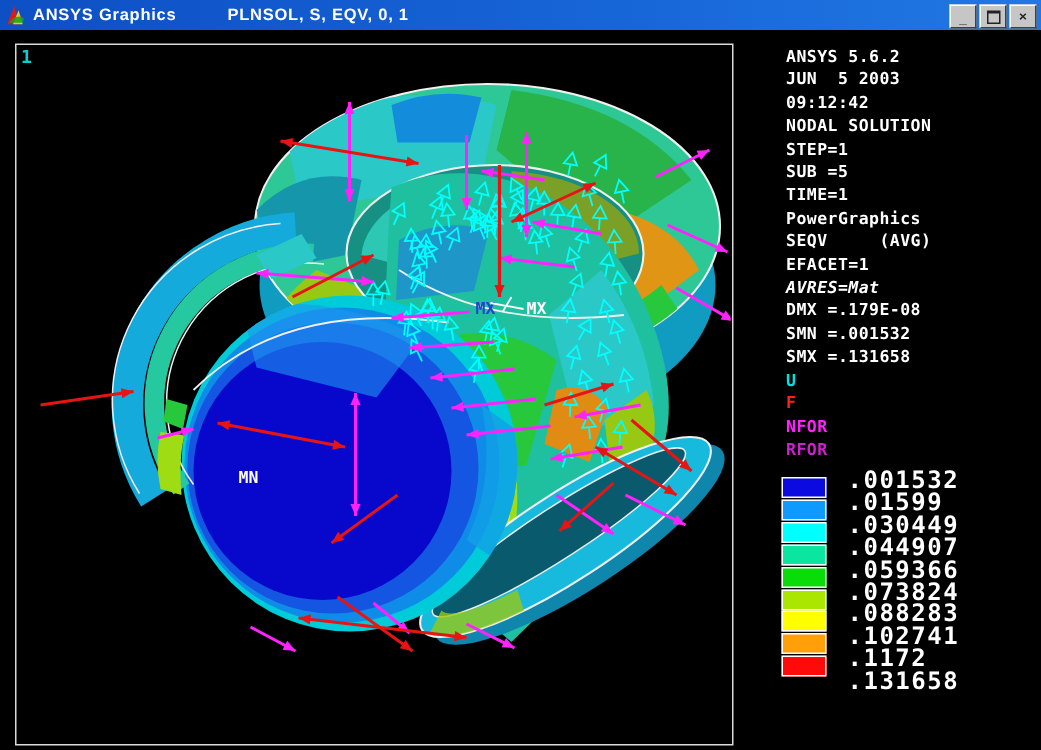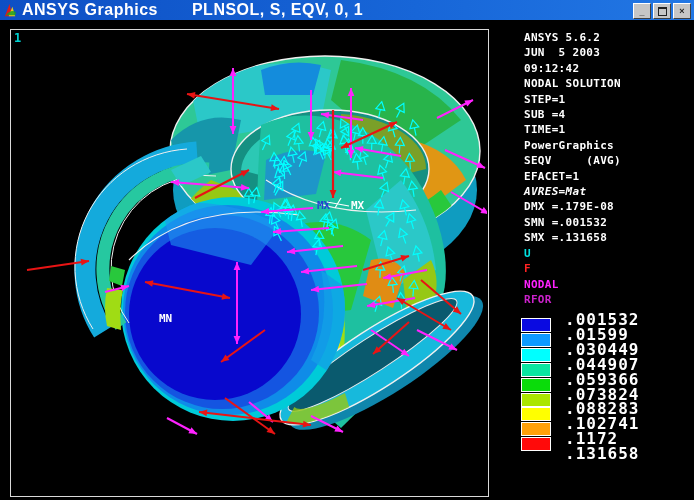--- a/index.html
+++ b/index.html
@@ -4,21 +4,21 @@
 <style>
   html,body{margin:0;padding:0;background:#000;}
   #win{position:relative;width:694px;height:500px;background:#000;overflow:hidden;
        font-family:"DejaVu Sans Mono",monospace;}
   
   #titlebar{position:absolute;left:0;top:0;width:694px;height:20px;
     background:linear-gradient(90deg,#0d4fc4 0%,#1766d8 60%,#2277e4 100%);
     display:flex;align-items:center;border-bottom:1px solid #08306e;}
   #app-icon{width:15px;height:15px;margin:0 4px 0 3px;flex:0 0 auto;}
   .tb-text{color:#fff;font-family:"Liberation Sans",sans-serif;font-weight:bold;
-    font-size:16px;letter-spacing:.5px;white-space:pre;}
+    font-size:11px;letter-spacing:.5px;white-space:pre;}
   #tb-command{margin-left:34px;}
   #tb-buttons{position:absolute;right:3px;top:3px;display:flex;gap:2px;}
   .tb-btn{width:16px;height:14px;background:#c6c6c6;border:1px solid;
     border-color:#fff #404040 #404040 #fff;display:flex;align-items:center;
     justify-content:center;font-size:9px;line-height:9px;color:#222;
     font-family:"Liberation Sans",sans-serif;font-weight:bold;cursor:default;}
   .tb-btn .min-glyph{align-self:flex-end;margin-bottom:1px;}
   .max-box{width:7px;height:6px;border:1px solid #222;border-top-width:2px;}
   
   #client{position:absolute;left:0;top:20px;width:694px;height:480px;background:#000;}
@@ -566,32 +566,32 @@
       </svg>
     </div>
 
     <div id="info-panel">
       <div id="info-lines">
           <div class="info-line" style="color: rgb(255, 255, 255);">ANSYS 5.6.2</div>
           <div class="info-line" style="color: rgb(255, 255, 255);">JUN  5 2003</div>
           <div class="info-line" style="color: rgb(255, 255, 255);">09:12:42</div>
           <div class="info-line" style="color: rgb(255, 255, 255);">NODAL SOLUTION</div>
           <div class="info-line" style="color: rgb(255, 255, 255);">STEP=1</div>
-          <div class="info-line" style="color: rgb(255, 255, 255);">SUB =4</div>
+          <div class="info-line" style="color: rgb(255, 255, 255);">SUB =5</div>
           <div class="info-line" style="color: rgb(255, 255, 255);">TIME=1</div>
           <div class="info-line" style="color: rgb(255, 255, 255);">PowerGraphics</div>
           <div class="info-line" style="color: rgb(255, 255, 255);">SEQV     (AVG)</div>
           <div class="info-line" style="color: rgb(255, 255, 255);">EFACET=1</div>
           <div class="info-line" style="color: rgb(255, 255, 255); font-style: italic;">AVRES=Mat</div>
           <div class="info-line" style="color: rgb(255, 255, 255);">DMX =.179E-08</div>
           <div class="info-line" style="color: rgb(255, 255, 255);">SMN =.001532</div>
           <div class="info-line" style="color: rgb(255, 255, 255);">SMX =.131658</div>
           <div class="info-line" style="color: rgb(0, 225, 225);">U</div>
           <div class="info-line" style="color: rgb(255, 34, 34);">F</div>
-          <div class="info-line" style="color: rgb(255, 34, 255);">NODAL</div>
+          <div class="info-line" style="color: rgb(255, 34, 255);">NFOR</div>
           <div class="info-line" style="color: rgb(204, 34, 204);">RFOR</div>
         </div>
       <div id="legend">
           <div class="swatch" style="top: 8px; background: rgb(10, 10, 225);"></div>
           <div class="swatch" style="top: 22.9px; background: rgb(14, 154, 255);"></div>
           <div class="swatch" style="top: 37.8px; background: rgb(0, 255, 255);"></div>
           <div class="swatch" style="top: 52.7px; background: rgb(10, 230, 160);"></div>
           <div class="swatch" style="top: 67.6px; background: rgb(10, 220, 10);"></div>
           <div class="swatch" style="top: 82.5px; background: rgb(170, 230, 0);"></div>
           <div class="swatch" style="top: 97.4px; background: rgb(255, 255, 0);"></div>

